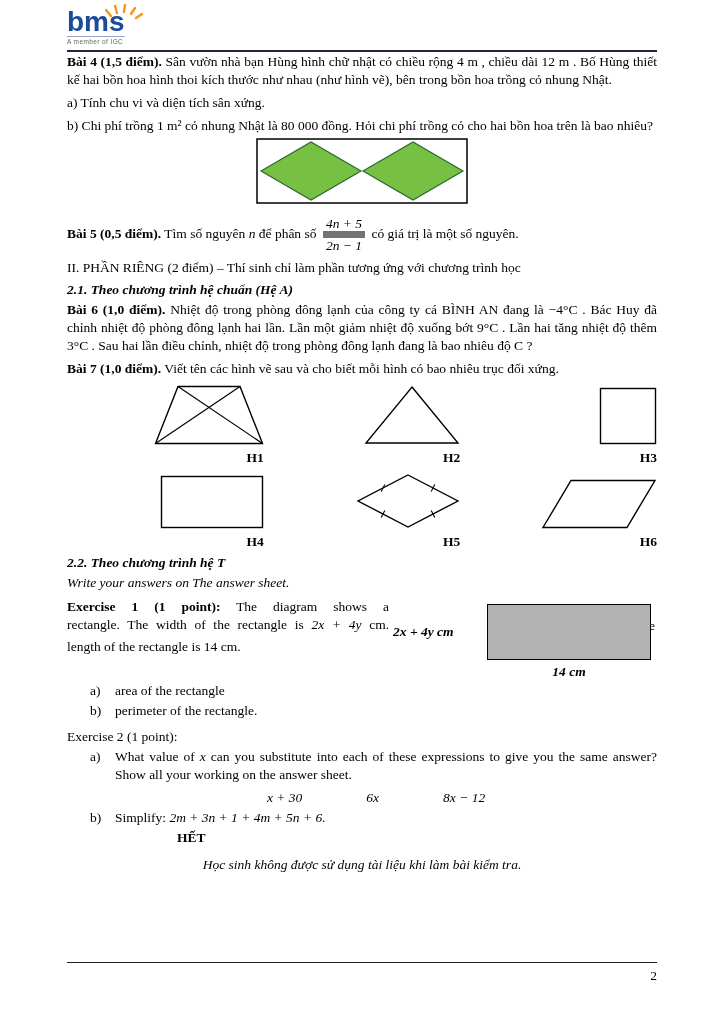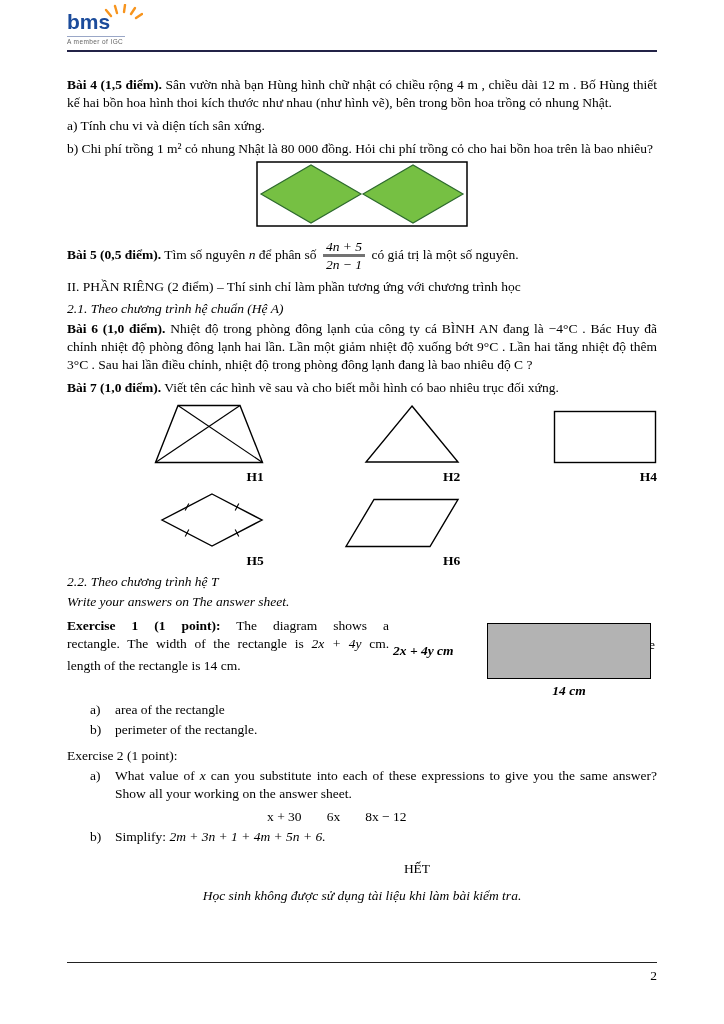--- a/index.html
+++ b/index.html
@@ -8,65 +8,65 @@
     width: 724px; height: 1024px; background: #ffffff; color: #000;
     font-family: "Liberation Serif", "DejaVu Serif", serif;
     font-size: 13.5px; position: relative; overflow: hidden;
   }
   .content { position: absolute; left: 67px; top: 8px; width: 590px; }
 
   
   .logo { position: relative; height: 40px; }
   .logo-text {
     font-family: "Liberation Sans", sans-serif; font-weight: 700;
-    color: #1b4b9b; font-size: 21px; line-height: 28px; display: inline-block;
+    color: #1b4b9b; font-size: 28px; line-height: 28px; display: inline-block;
   }
   .sunburst { position: absolute; left: 36px; top: -4px; }
   .tagline {
     font-family: "Liberation Sans", sans-serif; font-size: 6.5px; color: #666;
     letter-spacing: .4px; border-top: 1px solid #9aa7c7; width: 58px; padding-top: 1px;
   }
   .header-rule { border: none; border-top: 2px solid #232347; margin: 2px 0 0 0; }
 
   
   .para { margin: 0; text-align: justify; line-height: 18px; }
   .mt2{margin-top:2px;} .mt4{margin-top:4px;} .mt5{margin-top:5px;}
-  .mt6{margin-top:6px;} .mt8{margin-top:8px;} .mt10{margin-top:24px;}
+  .mt6{margin-top:6px;} .mt8{margin-top:8px;} .mt10{margin-top:1px;}
   .bold { font-weight: normal; }
-  .bolditalic { font-weight: normal; font-style: italic; }
+  .bolditalic { font-weight: bold; font-style: italic; }
   .italic { font-style: italic; }
 
   .figure-wrap { text-align: center; margin-top: 3px; }
 
   .frac { display: inline-block; vertical-align: middle; text-align: center; font-style: italic; line-height: 15px; margin: 0 3px; }
   .frac-num { display: block; padding: 0 3px; }
-  .frac-den { display: block; padding: 0 3px; border-top: 3px solid #737373; font-family: Liberation Serif, serif; }
+  .frac-den { display: block; padding: 0 3px; border-top: 7px solid #737373; font-family: Liberation Serif, serif; }
 
   
   .shapes-grid { display: flex; flex-wrap: wrap; margin-top: 4px; width: 100%; }
   .shape-cell { width: 33.333%; height: 84px; display: flex; flex-direction: column; align-items: flex-end; justify-content: flex-end; }
   .shape-label { font-weight: bold; line-height: 17px; margin-top: 4px; }
 
   
   .ex1 { position: relative; height: 82px; margin-top: 6px; }
   .ex1-text { width: 322px; }
   .ex1-line { line-height: 18px; text-align: justify; }
   .jl { text-align-last: justify; }
   .ex1-the { position: absolute; right: 2px; top: 20px; }
   .ex1-wlabel { position: absolute; left: 326px; top: 26px; font-weight: bold; font-style: italic; }
   .ex1-rect { position: absolute; left: 420px; top: 6px; width: 164px; height: 56px; background: #b3b3b3; border: 1.3px solid #000; }
   .ex1-llabel { position: absolute; left: 420px; top: 66px; width: 164px; text-align: center; font-weight: bold; font-style: italic; }
 
   
   .ind-item { position: relative; padding-left: 48px; line-height: 18px; text-align: justify; margin-top: 2px; }
   .ind-item .marker { position: absolute; left: 23px; }
 
-  .expr-row { display: flex; padding-left: 200px; gap: 25px; margin-top: 5px; line-height: 18px; }
+  .expr-row { display: flex; padding-left: 200px; gap: 64px; margin-top: 5px; font-style: italic; line-height: 18px; }
 
-  .het { text-align: center; font-weight: normal; padding-left: 110px; margin-top: 14px; line-height: 18px; }
+  .het { font-weight: bold; padding-left: 110px; margin-top: 2px; line-height: 18px; }
   .foot-note { text-align: center; font-style: italic; margin-top: 9px; line-height: 18px; }
 
   .footer-rule { position: absolute; left: 67px; right: 67px; top: 962px; border: none; border-top: 1.5px solid #222; margin: 0; }
   .page-number { position: absolute; right: 67px; top: 968px; }
 </style>
 </head>
 <body>
 
 <div class="content">
 
@@ -113,20 +113,26 @@
         <line x1="24" y1="1.5" x2="108.5" y2="58.5" stroke="#000" stroke-width="1.2"></line>
         <line x1="86" y1="1.5" x2="1.5" y2="58.5" stroke="#000" stroke-width="1.2"></line>
       </svg>
       <div class="shape-label">H1</div>
     </div>
     <div class="shape-cell">
       <svg width="96" height="60" viewBox="0 0 96 60">
         <polygon points="48,2 94,58 2,58" fill="none" stroke="#000" stroke-width="1.4"></polygon>
       </svg>
       <div class="shape-label">H2</div>
+    </div>
+    <div class="shape-cell">
+      <svg width="58" height="58" viewBox="0 0 58 58">
+        <rect x="1.5" y="1.5" width="55" height="55" fill="none" stroke="#000" stroke-width="1.4"></rect>
+      </svg>
+      <div class="shape-label">H3</div>
     </div>
     <div class="shape-cell">
       <svg width="104" height="54" viewBox="0 0 104 54">
         <rect x="1.5" y="1.5" width="101" height="51" fill="none" stroke="#000" stroke-width="1.4"></rect>
       </svg>
       <div class="shape-label">H4</div>
     </div>
     <div class="shape-cell">
       <svg width="104" height="56" viewBox="0 0 104 56">
         <polygon points="52,2 102,28 52,54 2,28" fill="none" stroke="#000" stroke-width="1.4"></polygon>

